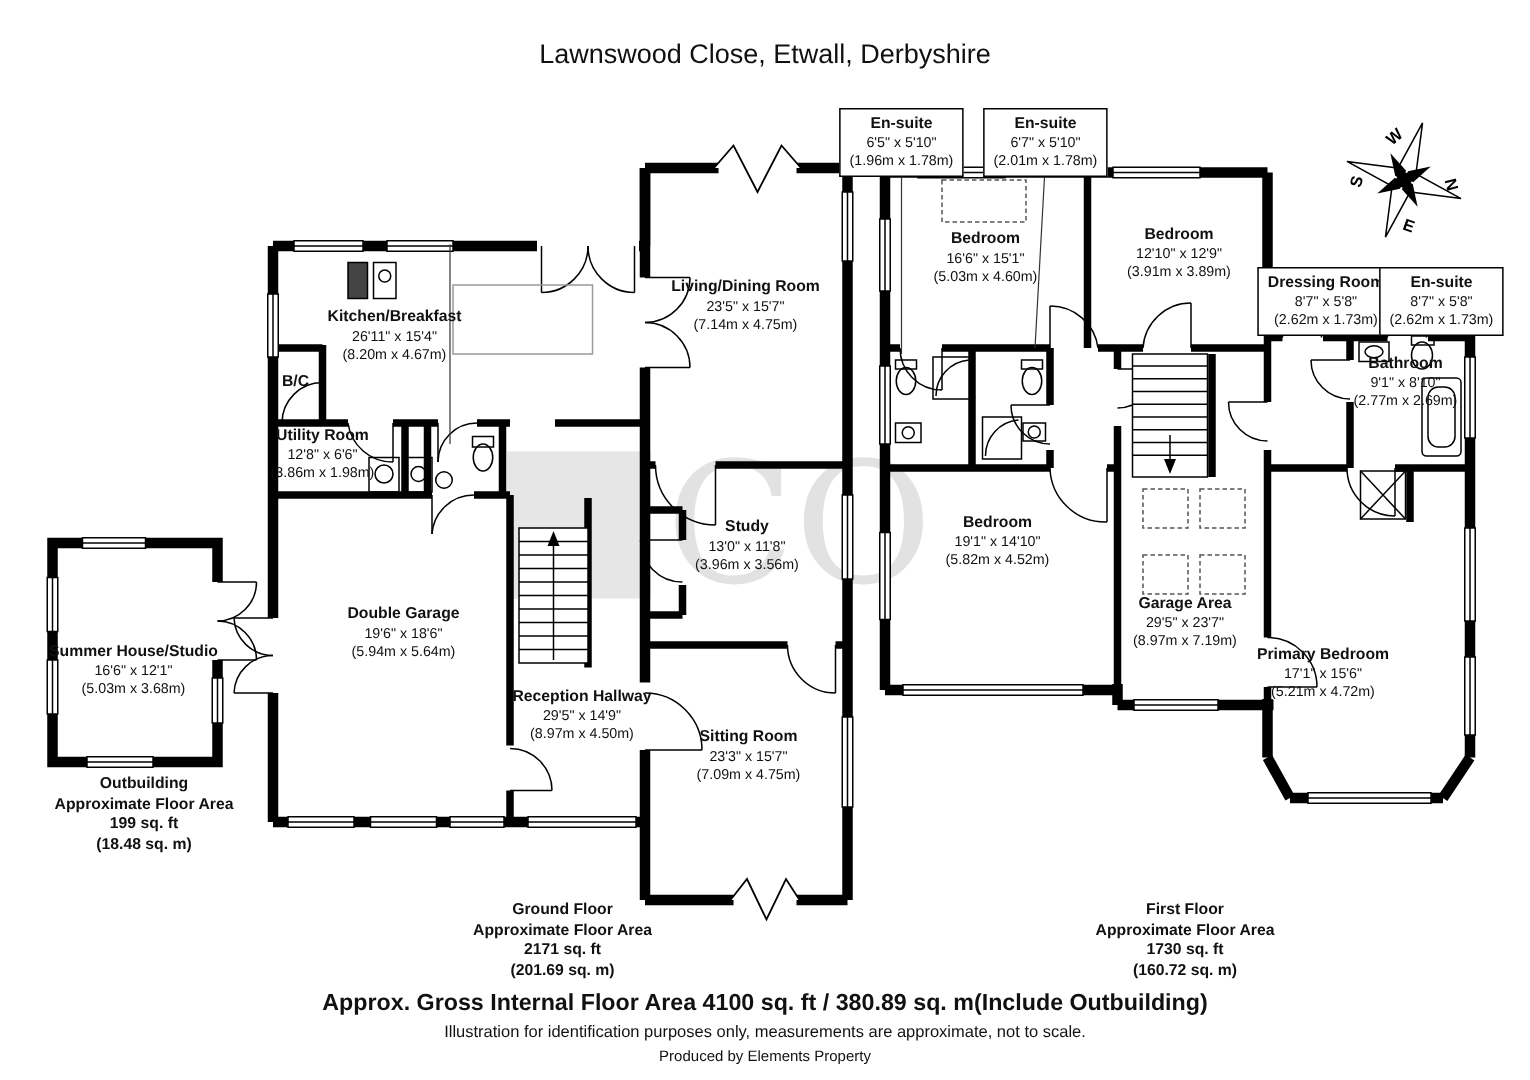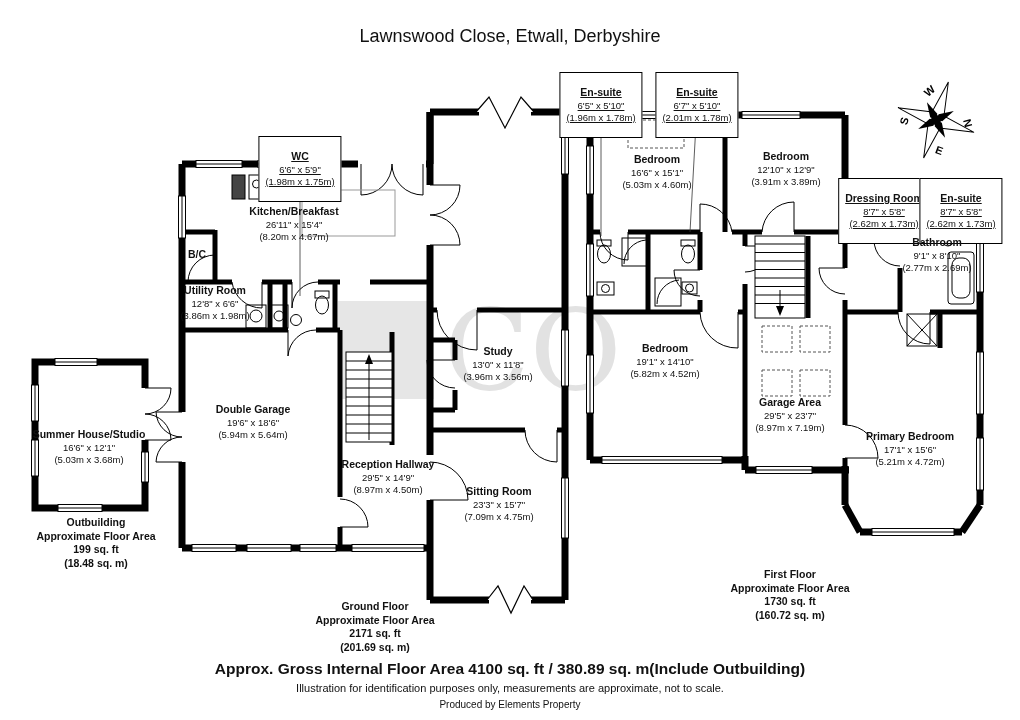--- a/index.html
+++ b/index.html
@@ -3,21 +3,21 @@
 <meta charset="utf-8">
 <style>
   html,body{margin:0;padding:0;background:#fff;}
   #page{position:relative;width:1020px;height:720px;background:#fff;overflow:hidden;
         font-family:"Liberation Sans",sans-serif;color:#111;}
   #plan-svg{position:absolute;left:0;top:0;z-index:2;}
   .lbl{position:absolute;transform:translateX(-50%);text-align:center;z-index:3;
        white-space:nowrap;line-height:1.3;}
   .lbl .nm{font-weight:bold;font-size:10.5px;}
   .lbl .dm{font-size:9.5px;}
-  .boxed{background:#fff;border:1px solid #000;padding:13px 6px;text-decoration:underline;}
+  .boxed{background:#fff;border:1px solid #000;padding:3px 6px;}
   .area .nm,.area .dm{font-weight:bold;font-size:10.5px;}
   #title{position:absolute;left:510px;top:26px;transform:translateX(-50%);
          font-size:18px;font-weight:normal;z-index:3;white-space:nowrap;}
   #footer1{position:absolute;left:510px;top:660px;transform:translateX(-50%);
            font-size:15.5px;font-weight:bold;z-index:3;white-space:nowrap;}
   #footer2{position:absolute;left:510px;top:682px;transform:translateX(-50%);
            font-size:11px;z-index:3;white-space:nowrap;text-align:right;}
   #footer3{position:absolute;left:510px;top:699px;transform:translateX(-50%);
            font-size:10px;z-index:3;white-space:nowrap;}
   #watermark{position:absolute;left:338px;top:300px;z-index:1;display:flex;
@@ -377,39 +377,39 @@
       <circle cx="0" cy="0" r="5" fill="#000"></circle>
       <g font-size="11" font-weight="bold" fill="#000" text-anchor="middle" transform="rotate(-18)">
         <text x="-4" y="-26" transform="rotate(-40 -4 -26)">W</text>
         <text x="28" y="4" transform="rotate(75 28 4)">N</text>
         <text x="2" y="34" transform="rotate(20 2 34)">E</text>
         <text x="-28" y="2" transform="rotate(-75 -28 2)">S</text>
       </g>
     </g>
   </svg>
 
-  <div class="lbl boxed" style="left:300px;top:136px;">
-    <div class="nm">WC</div>
-    <div class="dm">6'6" x 5'9"</div>
-    <div class="dm">(1.98m x 1.75m)</div>
-  </div>
-  <div class="lbl" style="left:263px;top:205px;margin-left:31px;">
+  <div class="lbl" style="left:263px;top:205px;">
     <div class="nm">Kitchen/Breakfast</div>
     <div class="dm">26'11" x 15'4"</div>
     <div class="dm">(8.20m x 4.67m)</div>
+  </div>
+  <div class="lbl" style="left:497px;top:185px;">
+    <div class="nm">Living/Dining Room</div>
+    <div class="dm">23'5" x 15'7"</div>
+    <div class="dm">(7.14m x 4.75m)</div>
   </div>
   <div class="lbl" style="left:197px;top:248px;">
     <div class="nm">B/C</div>
   </div>
   <div class="lbl" style="left:215px;top:284px;">
     <div class="nm">Utility Room</div>
     <div class="dm">12'8" x 6'6"</div>
     <div class="dm">(3.86m x 1.98m)</div>
   </div>
-  <div class="lbl" style="left:253px;top:403px;">
+  <div class="lbl" style="left:269px;top:403px;">
     <div class="nm">Double Garage</div>
     <div class="dm">19'6" x 18'6"</div>
     <div class="dm">(5.94m x 5.64m)</div>
   </div>
   <div class="lbl" style="left:498px;top:345px;">
     <div class="nm">Study</div>
     <div class="dm">13'0" x 11'8"</div>
     <div class="dm">(3.96m x 3.56m)</div>
   </div>
   <div class="lbl" style="left:388px;top:458px;">
@@ -465,39 +465,39 @@
   <div class="lbl" style="left:665px;top:342px;">
     <div class="nm">Bedroom</div>
     <div class="dm">19'1" x 14'10"</div>
     <div class="dm">(5.82m x 4.52m)</div>
   </div>
   <div class="lbl" style="left:790px;top:396px;">
     <div class="nm">Garage Area</div>
     <div class="dm">29'5" x 23'7"</div>
     <div class="dm">(8.97m x 7.19m)</div>
   </div>
-  <div class="lbl" style="left:910px;top:430px;">
+  <div class="lbl" style="left:882px;top:430px;">
     <div class="nm">Primary Bedroom</div>
     <div class="dm">17'1" x 15'6"</div>
     <div class="dm">(5.21m x 4.72m)</div>
   </div>
 
   <div class="lbl area" style="left:96px;top:516px;">
     <div class="nm">Outbuilding</div>
     <div class="nm">Approximate Floor Area</div>
     <div class="nm">199 sq. ft</div>
     <div class="nm">(18.48 sq. m)</div>
   </div>
   <div class="lbl area" style="left:375px;top:600px;">
     <div class="nm">Ground Floor</div>
     <div class="nm">Approximate Floor Area</div>
     <div class="nm">2171 sq. ft</div>
     <div class="nm">(201.69 sq. m)</div>
   </div>
-  <div class="lbl area" style="left:790px;top:568px;">
+  <div class="lbl area" style="left:790px;top:600px;">
     <div class="nm">First Floor</div>
     <div class="nm">Approximate Floor Area</div>
     <div class="nm">1730 sq. ft</div>
     <div class="nm">(160.72 sq. m)</div>
   </div>
 
   <div id="footer1">Approx. Gross Internal Floor Area 4100 sq. ft / 380.89 sq. m(Include Outbuilding)</div>
   <div id="footer2">Illustration for identification purposes only, measurements are approximate, not to scale.</div>
   <div id="footer3">Produced by Elements Property</div>
 

